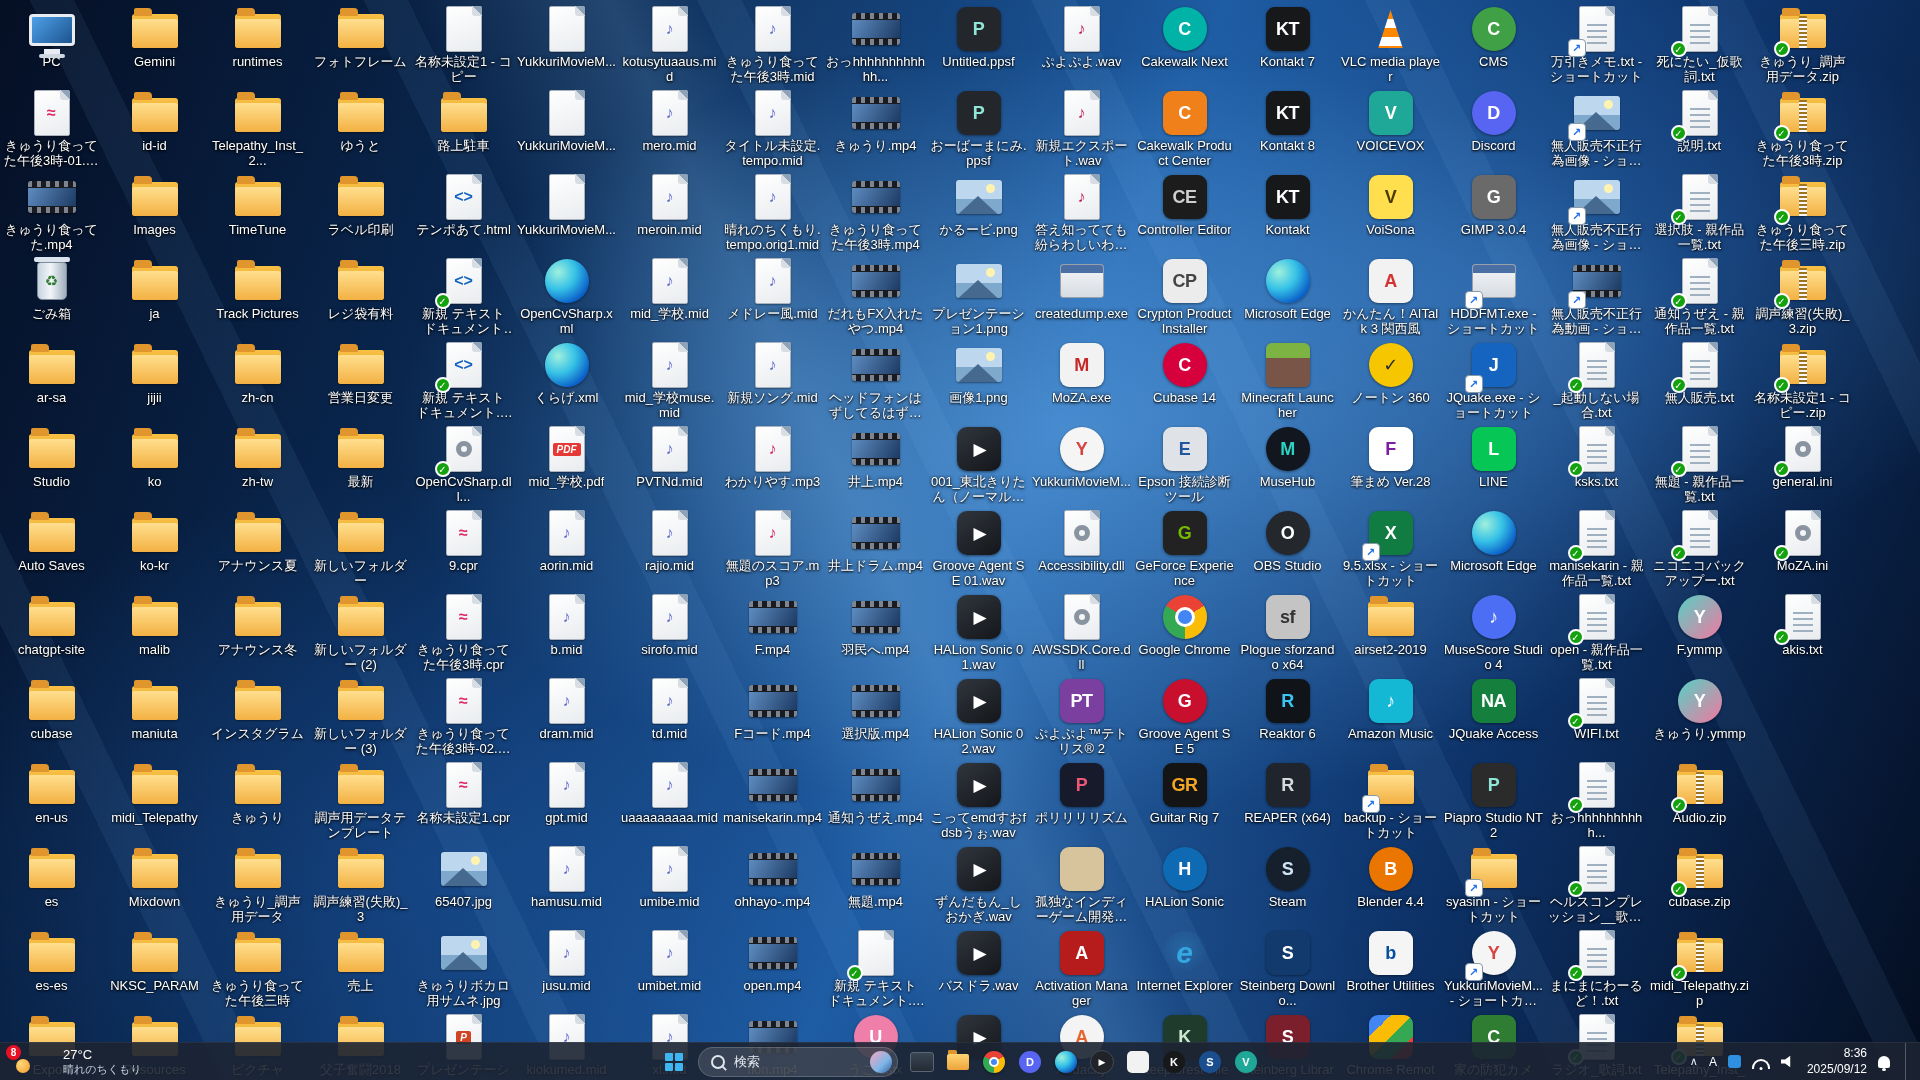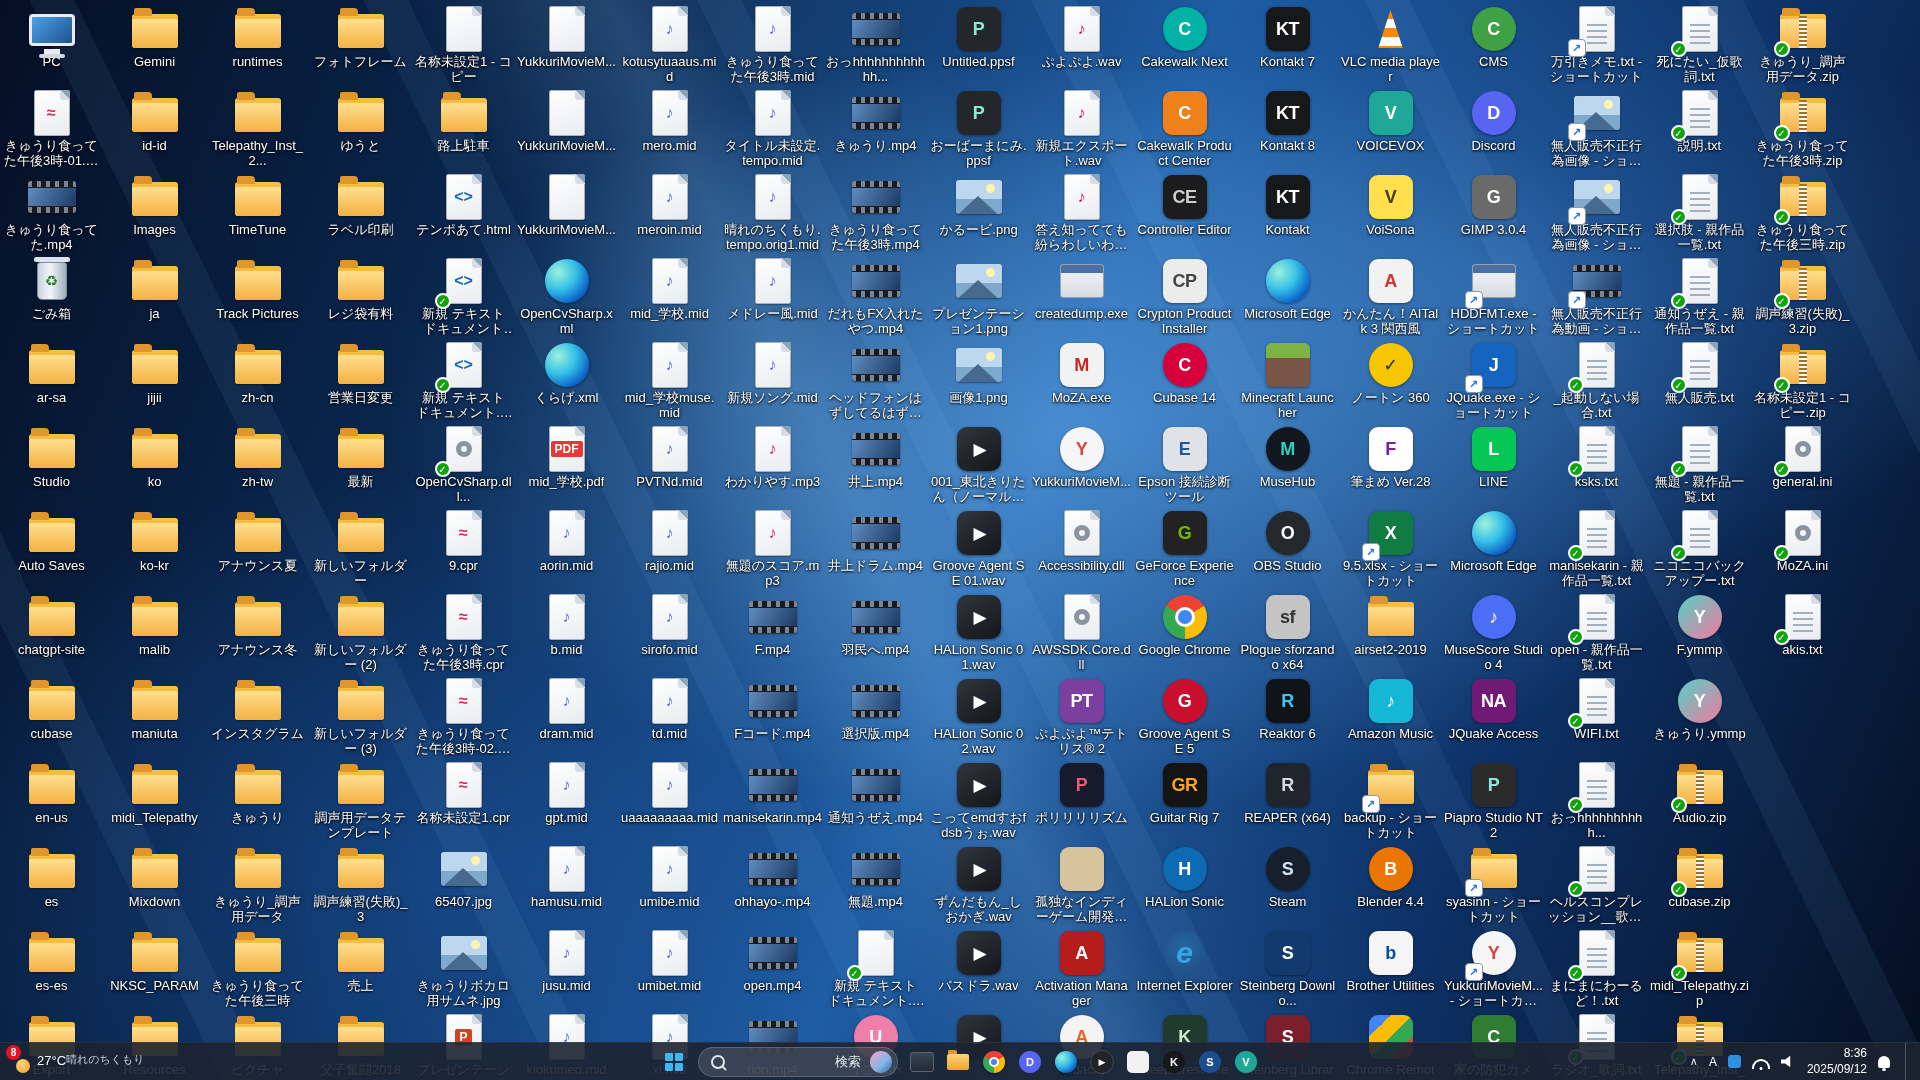--- a/index.html
+++ b/index.html
@@ -40,21 +40,21 @@
 
   
   .page{width:36px;height:46px;background:linear-gradient(160deg,#ffffff,#e9ecef);
     border:1px solid #aab2bd;border-radius:2px;position:relative;display:flex;align-items:center;justify-content:center;
     box-shadow:0 1px 2px rgba(0,0,0,.35);box-sizing:border-box;}
   .page::before{content:"";position:absolute;top:-1px;right:-1px;width:10px;height:10px;
     background:linear-gradient(225deg,#8fa3b8 0 49%,#d7dde3 50%);border-radius:0 2px 0 3px;}
   .page.lines::after{content:"";position:absolute;left:7px;right:7px;top:17px;height:20px;
     background:repeating-linear-gradient(180deg,#9fb0c0 0 2px,transparent 2px 6px);}
   .pg{font-weight:bold;font-size:16px;z-index:1;}
-  .pg.band{font-size:12px;padding:1px 4px;border-radius:2px;}
+  .pg.band{font-size:10px;padding:1px 4px;border-radius:2px;font-style:italic;}
   .gear{width:16px;height:16px;border:5px solid #8a93a0;border-radius:50%;box-sizing:border-box;}
 
   
   .film{width:48px;height:32px;border-radius:3px;box-shadow:0 1px 2px rgba(0,0,0,.5);
     background:
       repeating-linear-gradient(90deg,#7d8591 0 4px,#191b20 4px 9px) left top/100% 6px no-repeat,
       repeating-linear-gradient(90deg,#7d8591 0 4px,#191b20 4px 9px) left bottom/100% 6px no-repeat,
       linear-gradient(118deg,#5e8cc0,#1c3a63) center/100% 18px no-repeat,#191b20;}
   .playbox{width:44px;height:44px;border-radius:10px;background:linear-gradient(145deg,#30353d,#14161a);
     display:flex;align-items:center;justify-content:center;box-shadow:0 1px 3px rgba(0,0,0,.5);}
@@ -108,32 +108,32 @@
   .badge-c{background:#13a10e;color:#fff;border:2px solid #fff;box-sizing:border-box;font-size:10px;}
   .badge-a{background:#fff;color:#1f6feb;border-radius:4px;border:1px solid #8899aa;font-size:11px;font-weight:bold;}
 
   
   .taskbar{position:absolute;left:0;right:0;bottom:0;height:38px;background:rgba(28,36,50,.9);
     display:flex;align-items:center;z-index:10;border-top:1px solid rgba(255,255,255,.06);box-sizing:border-box;}
   .tb-left{position:absolute;left:2px;top:0;bottom:0;display:flex;align-items:center;gap:7px;padding:0 8px 0 14px;}
   .wbadge{position:absolute;top:2px;left:4px;width:15px;height:15px;border-radius:50%;background:#e81123;color:#fff;
     font-size:10px;font-weight:bold;display:flex;align-items:center;justify-content:center;}
   .wicon{width:14px;height:14px;border-radius:50%;background:radial-gradient(circle at 35% 35%,#ffd978,#f29a2e);margin-top:8px;}
-  .wtxt{display:flex;line-height:1.25;}
+  .wtxt{display:flex;flex-direction:column;line-height:1.25;margin-left:26px;}
   .wtemp{font-size:13px;color:#fff;}
   .wcond{font-size:11px;color:#c5d1de;}
   .tb-center{margin:0 auto;display:flex;align-items:center;gap:10px;}
   .start{width:28px;height:28px;border-radius:5px;display:flex;align-items:center;justify-content:center;}
   .start-logo{width:18px;height:18px;display:grid;grid-template-columns:1fr 1fr;grid-template-rows:1fr 1fr;gap:2px;}
   .start-logo i{background:#3fb6f2;border-radius:1px;}
   .search{height:30px;min-width:200px;border-radius:15px;background:rgba(255,255,255,.13);
     border:1px solid rgba(255,255,255,.18);display:flex;align-items:center;gap:9px;padding:0 5px 0 12px;box-sizing:border-box;}
   .mag{width:10px;height:10px;border:2px solid #dfe6ee;border-radius:50%;position:relative;}
   .mag::after{content:"";position:absolute;width:6px;height:2px;background:#dfe6ee;transform:rotate(45deg);right:-4px;bottom:-2px;}
-  .search-text{font-size:13px;color:#e6ecf2;flex:1;text-align:right;}
+  .search-text{font-size:13px;color:#e6ecf2;flex:1;}
   .search-img{width:22px;height:22px;border-radius:50%;background:linear-gradient(135deg,#f7a6c1,#7fb6e8 60%,#2d5f9e);}
   .tb-apps{display:flex;align-items:center;gap:8px;}
   .tb-ic{width:28px;height:28px;border-radius:5px;display:flex;align-items:center;justify-content:center;}
   .tbi-window{width:22px;height:18px;background:linear-gradient(#3a4654,#232a33);border:1px solid #5a6674;border-radius:3px;}
   .tbi-folder{width:22px;height:16px;background:linear-gradient(#ffd573,#eda43a);border-radius:2px;position:relative;}
   .tbi-folder::before{content:"";position:absolute;top:-4px;left:1px;width:9px;height:4px;background:#e0962c;border-radius:1px 2px 0 0;}
   .tbi-media{width:22px;height:22px;border-radius:50%;background:#202328;color:#fff;display:flex;align-items:center;
     justify-content:center;font-size:9px;border:1px solid #454b55;}
   .tbi-dot{width:22px;height:22px;border-radius:50%;color:#fff;font-size:11px;font-weight:bold;display:flex;align-items:center;justify-content:center;}
   .tbi-light{width:22px;height:22px;border-radius:5px;background:#f2f2f2;}
@@ -1387,21 +1387,21 @@
         <div class="lbl">Microsoft Edge</div>
       </div>
       <div class="cell">
         <div class="ic">
           <div class="app round" style="background: rgb(76, 110, 245);">♪</div>
         </div>
         <div class="lbl">MuseScore Studio 4</div>
       </div>
       <div class="cell">
         <div class="ic">
-          <div class="app" style="background: #701a75;">NA</div>
+          <div class="app" style="background: #15803d;">NA</div>
         </div>
         <div class="lbl">JQuake Access</div>
       </div>
       <div class="cell">
         <div class="ic">
           <div class="app" style="background: rgb(43, 43, 43); color: rgb(142, 230, 214);">P</div>
         </div>
         <div class="lbl">Piapro Studio NT2</div>
       </div>
       <div class="cell">

